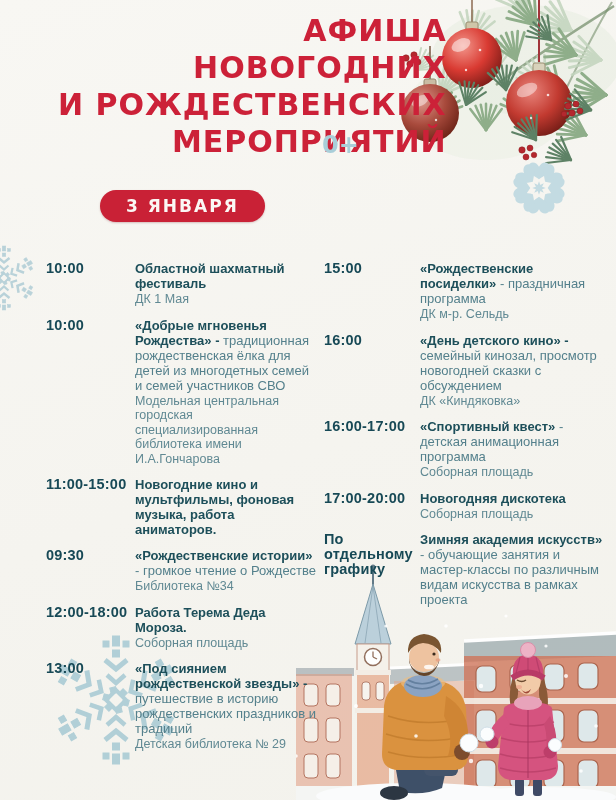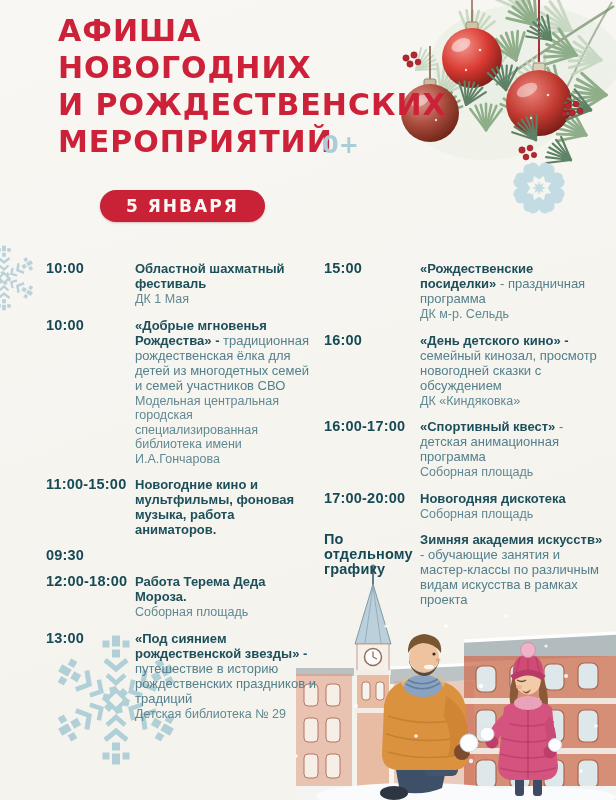--- a/index.html
+++ b/index.html
@@ -5,21 +5,21 @@
   html,body{margin:0;padding:0;background:#e8e8e8;}
   .poster{
     position:relative;width:616px;height:800px;overflow:hidden;
     background:linear-gradient(160deg,#f8f7f3 0%,#f5f4ef 55%,#f3f2ec 100%);
     font-family:"Liberation Sans",sans-serif;
   }
   
   .title{position:absolute;left:58px;top:12px;z-index:3;}
   .title-line{
     font-family:"DejaVu Sans",sans-serif;font-weight:800;font-size:30px;line-height:37px;
-    letter-spacing:1px;color:#cc2138;white-space:nowrap;
+    letter-spacing:1px;color:#cc2138;white-space:nowrap;text-align:right;
   }
   .age-rating{
     position:absolute;left:322px;top:131px;z-index:3;
     font-family:"DejaVu Sans",sans-serif;font-weight:800;font-size:24px;color:#a9ced9;
   }
   .date-badge{
     position:absolute;left:100px;top:190px;z-index:3;
     background:#c92136;color:#fbf7f4;border-radius:17px;height:32px;
     padding:0 26px;display:flex;align-items:center;
     font-family:"DejaVu Sans",sans-serif;font-weight:800;font-size:17px;letter-spacing:2px;
@@ -50,21 +50,21 @@
 
 <div class="poster">
 
   <div class="title">
       <div class="title-line">АФИША</div>
       <div class="title-line">НОВОГОДНИХ</div>
       <div class="title-line">И РОЖДЕСТВЕНСКИХ</div>
       <div class="title-line">МЕРОПРИЯТИЙ</div>
     </div>
   <div class="age-rating">0+</div>
-  <div class="date-badge">5 ЯНВАРЯ</div>
+  <div class="date-badge">3 ЯНВАРЯ</div>
 
   <svg class="pine-svg" viewBox="0 0 240 175">
     <defs>
       <g id="fan" stroke-linecap="round" fill="none">
         <line x1="0" y1="0" x2="-15" y2="20"></line>
           <line x1="0" y1="0" x2="-10" y2="23"></line>
         <line x1="0" y1="0" x2="-5" y2="24"></line>
           <line x1="0" y1="0" x2="0" y2="25"></line>
         <line x1="0" y1="0" x2="5" y2="24"></line>
           <line x1="0" y1="0" x2="10" y2="23"></line>
@@ -225,20 +225,25 @@
       <div class="ev-time">11:00-15:00</div>
       <div class="ev-text">
         <span class="ev-title">Новогодние кино и мультфильмы, фоновая музыка, работа аниматоров.</span>
         
         
       </div>
     </div>
 
     <div class="ev">
       <div class="ev-time">09:30</div>
+      <div class="ev-text">
+        <span class="ev-title">«Рождественские истории»</span>
+        <span>- громкое чтение о Рождестве</span>
+        <div class="ev-venue">Библиотека №34</div>
+      </div>
     </div>
 
     <div class="ev">
       <div class="ev-time">12:00-18:00</div>
       <div class="ev-text">
         <span class="ev-title">Работа Терема Деда Мороза.</span>
         
         <div class="ev-venue">Соборная площадь</div>
       </div>
     </div>

